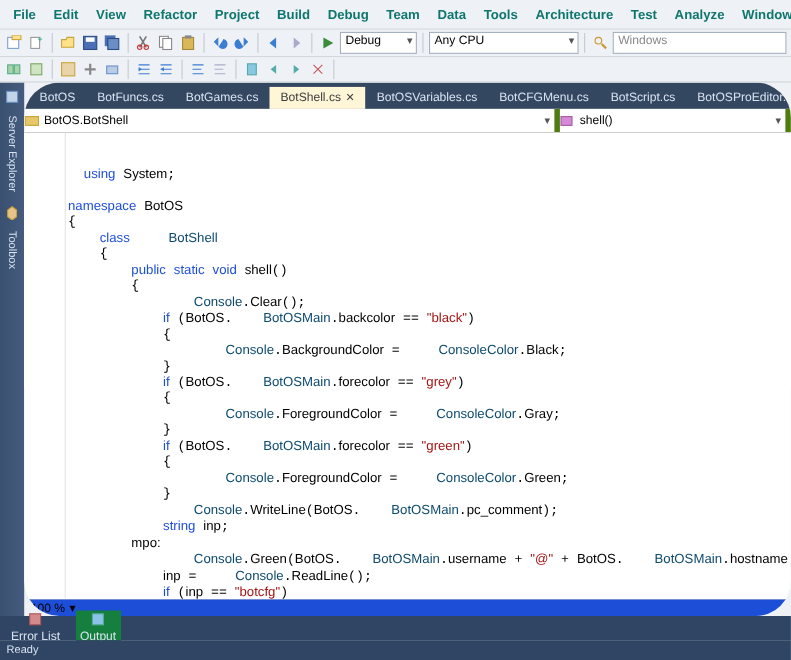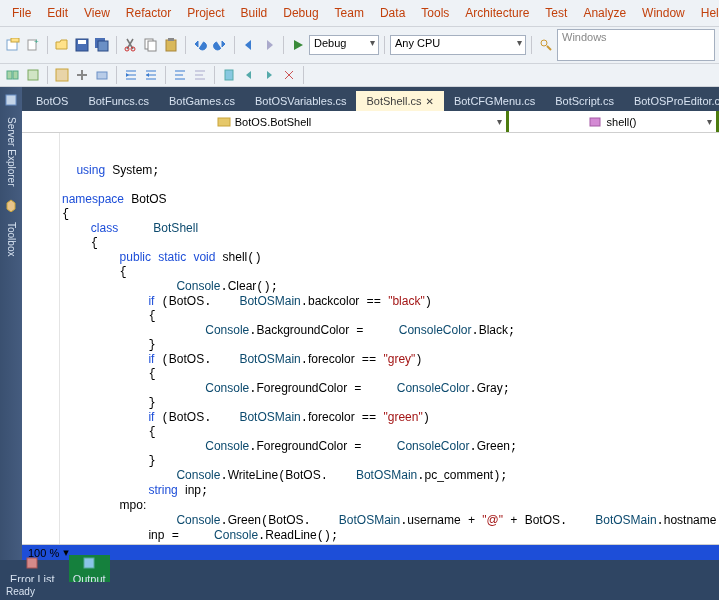--- a/index.html
+++ b/index.html
@@ -1,34 +1,34 @@
 <!DOCTYPE html>
 <html><head>
 <meta charset="utf-8">
 <style>
 * { margin: 0; padding: 0; box-sizing: border-box; font-family: 'Segoe UI', Tahoma, sans-serif; }
 body { width: 719px; height: 600px; background: #eef2f6; overflow: hidden; display: flex; flex-direction: column; font-size: 12px; }
 .menubar { background: #eef2f6; display: flex; padding: 2px 4px; border-bottom: 1px solid #d0d4da; }
-.menubar span { padding: 4px 8px; color: #c2410c; cursor: default; }
+.menubar span { padding: 4px 8px; color: #0f766e; cursor: default; font-weight: bold; }
 .toolbar { background: #eef2f6; display: flex; align-items: center; padding: 2px 4px; gap: 2px; border-bottom: 1px solid #d0d4da; }
 .tb-btn { width: 18px; height: 18px; display: flex; align-items: center; justify-content: center; cursor: default; }
 .tb-sep { width: 1px; height: 18px; background: #c6c8cf; margin: 0 3px; }
 .tb-dropdown { height: 20px; border: 1px solid #a5b0c0; background: #fff; font-size: 11px; padding: 1px 18px 1px 4px; position: relative; }
 .tb-dropdown::after { content: '▾'; position: absolute; right: 3px; top: 1px; color: #555; font-size: 10px; }
-.tb-search { flex: 1; height: 32px; border: 1px solid #a5b0c0; background: #fff; font-size: 11px; padding: 1px 4px; color: #888; min-width: 80px; }
+.tb-search { flex: 1; height: 20px; border: 1px solid #a5b0c0; background: #fff; font-size: 11px; padding: 1px 4px; color: #888; min-width: 80px; }
 .body-row { flex: 1; display: flex; overflow: hidden; }
 .left-rail { width: 22px; background: linear-gradient(to right, #3a5070, #455c7f); display: flex; flex-direction: column; align-items: center; gap: 4px; padding-top: 4px; }
 .rail-txt { color: #d7e2f0; font-size: 10px; writing-mode: vertical-lr; margin-top: 4px; }
-.editor-col { flex: 1; display: flex; flex-direction: column; overflow: hidden; }
+.editor-col { flex: 1; display: flex; flex-direction: column; overflow: hidden; border-radius: 32px; }
 .tabstrip { background: #344760; display: flex; padding: 0 4px; height: 24px; align-items: flex-end; }
 .tab { padding: 4px 10px; color: #d7e2f0; font-size: 11px; display: flex; align-items: center; gap: 4px; cursor: default; white-space: nowrap; }
 .tab.active { background: #fff6d8; color: #3d3d3d; }
 .tab .x { font-size: 10px; }
 .navbar { background: #fff; display: flex; border-bottom: 1px solid #cfcfcf; height: 22px; }
-.nav-select { flex: 1; display: flex; align-items: center; padding: 0 0; border-right: 3px solid #4d7c0f; font-size: 11px; position: relative; justify-content: center; }
+.nav-select { flex: 1; display: flex; align-items: center; padding: 0 0; border-right: 5px solid #4d7c0f; font-size: 11px; position: relative; }
 .nav-select::after { content: '▾'; position: absolute; right: 4px; font-size: 10px; color: #555; }
 .nav-icon { width: 14px; height: 10px; margin-right: 4px; }
 .code-area { flex: 1; background: #fff; font-family: Consolas, 'Courier New', monospace; font-size: 12px; line-height: 14px; padding: 2px 0 2px 40px; overflow: auto; white-space: pre; position: relative; }
 .gutter-line { position: absolute; left: 24px; top: 0; bottom: 0; width: 14px; border-right: 1px solid #e4e4e4; }
 .kw { color: #1d4ed8; }
 .type { color: #0c4a6e; margin-left: 28px; }
 .str { color: #a31515; }
 .lbl { color: #000; }
 .zoom { background: #1d4ed8; border-top: 1px solid #cfcfcf; font-size: 11px; padding: 1px 6px; display: flex; align-items: center; gap: 4px; }
 .bottom-tabs { background: #2f4563; display: flex; padding: 2px 6px; gap: 10px; height: 22px; align-items: center; }
@@ -240,25 +240,25 @@
         </svg>
       </div>
     <div class="rail-txt">Toolbox</div>
   </div>
 
   <div class="editor-col">
     <div class="tabstrip">
       <div class="tab">BotOS</div>
       <div class="tab">BotFuncs.cs</div>
       <div class="tab">BotGames.cs</div>
-      <div class="tab">BotOSVariables.cs</div>
       <div class="tab active">
           <span>BotShell.cs</span>
           <span class="x">✕</span>
         </div>
+      <div class="tab">BotOSVariables.cs</div>
       <div class="tab">BotCFGMenu.cs</div>
       <div class="tab">BotScript.cs</div>
       <div class="tab">BotOSProEditor.cs</div>
 
     </div>
 
     <div class="navbar">
       <div class="nav-select">
         <svg class="nav-icon">
             <rect width="12" height="8" x="1" y="1" fill="#e6c86a" stroke="#c9a43a"></rect>

